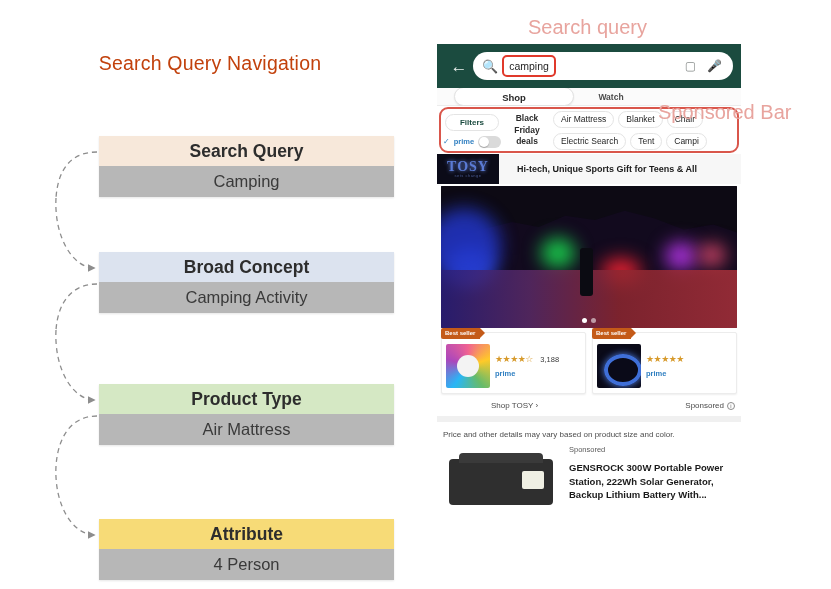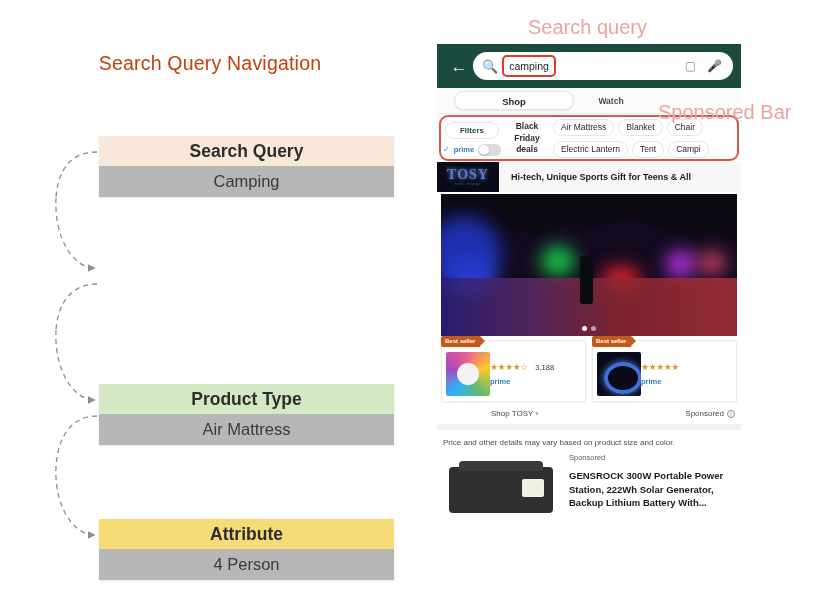--- a/index.html
+++ b/index.html
@@ -65,21 +65,21 @@
     font-size:10.5px; color:#1f1f1f; padding:2px 5px;
     border:2px solid #e0392b; border-radius:5px; margin-left:2px;
     line-height:14px;
   }
   .sb-icon { margin-left:auto; color:#8a8f8d; font-size:12px; }
   #cam-icon { margin-left:auto; }
   #mic-icon { margin-left:11px; margin-right:2px; }
 
   
   #tabs {
-    height:26px; background:#fbfbfb; display:flex; align-items:center;
+    height:18px; background:#fbfbfb; display:flex; align-items:center;
     padding:0 10px; border-bottom:1px solid #ececec;
   }
   #tab-shop {
     width:120px; height:19px; line-height:19px; text-align:center;
     background:#ffffff; border:1px solid #e2e2e2; border-radius:10px;
     font-size:9.5px; font-weight:700; color:#2a2a2a;
     box-shadow:0 1px 2px rgba(0,0,0,.08);
     margin-left:7px;
   }
   #tab-watch {
@@ -135,21 +135,21 @@
   #tosy-logo {
     width:62px; height:30px; background:#0b0b18;
     display:flex; flex-direction:column; align-items:center; justify-content:center;
   }
   #tosy-logo-text {
     font-size:14px; font-weight:800; letter-spacing:1px;
     color:#5b7bd5; text-shadow:0 0 4px #6f8fe8;
     font-family:Liberation Serif, serif; line-height:13px;
   }
   #tosy-logo-sub { font-size:4px; color:#4a5a90; letter-spacing:.5px; }
-  #tosy-tagline { flex:1; padding-left:12px; font-size:9px; color:#1a1a1a; font-weight:600; }
+  #tosy-tagline { flex:1; padding-left:18px; font-size:9px; color:#1a1a1a; font-weight:600; }
 
   
   #hero {
     position:relative; height:142px; margin:2px 4px 0 4px;
     background:#120a1e; overflow:hidden; border-radius:1px;
   }
   .glow { position:absolute; border-radius:50%; filter:blur(9px); }
   #hero-ground {
     position:absolute; left:0; right:0; bottom:0; height:58px;
     background:linear-gradient(90deg,#2b1f7a 0%, #5a2a66 30%, #8e2730 60%, #a8303a 100%);
@@ -166,21 +166,21 @@
     background:#0b0b12; border-radius:3px;
   }
   #hero-dots { position:absolute; left:50%; transform:translateX(-50%); bottom:5px; display:flex; gap:4px; }
   .hero-dot { width:5px; height:5px; border-radius:50%; background:#fff; opacity:.55; }
   .hero-dot.on { opacity:1; }
 
   
   #cards { display:flex; gap:6px; padding:4px 4px 0 4px; }
   .card {
     flex:1; background:#fff; border:1px solid #ececec; border-radius:2px;
-    position:relative; padding:11px 4px 5px 4px; display:flex; 
+    position:relative; padding:11px 4px 5px 4px; display:flex; gap:5px;
     box-shadow:0 1px 2px rgba(0,0,0,.07); min-height:54px;
   }
   .badge {
     position:absolute; left:-1px; top:-5px; height:11px; line-height:11px;
     background:#c45a18; color:#fff; font-size:6px; font-weight:700;
     padding:0 5px 0 4px; border-radius:2px 0 0 2px;
   }
   .badge::after {
     content:""; position:absolute; right:-5px; top:0;
     border-left:5px solid #c45a18; border-top:5.5px solid transparent;
@@ -259,20 +259,24 @@
     <path d="M56,330 C54,368 72,400 95,400" fill="none" stroke="#8d8d8d" stroke-width="1.3" stroke-dasharray="5,4" marker-end="url(#ah)"></path>
     <path d="M97,416 C72,416 58,436 56,466" fill="none" stroke="#8d8d8d" stroke-width="1.3" stroke-dasharray="5,4"></path>
     <path d="M56,466 C54,504 72,535 95,535" fill="none" stroke="#8d8d8d" stroke-width="1.3" stroke-dasharray="5,4" marker-end="url(#ah)"></path>
   </svg>
 
   <div class="node" id="node-0">
     <div class="node-header">Search Query</div>
     <div class="node-body">Camping</div>
   </div>
 
+  <div class="node" id="node-1">
+    <div class="node-header">Broad Concept</div>
+    <div class="node-body">Camping Activity</div>
+  </div>
 
   <div class="node" id="node-2">
     <div class="node-header">Product Type</div>
     <div class="node-body">Air Mattress</div>
   </div>
 
   <div class="node" id="node-3">
     <div class="node-header">Attribute</div>
     <div class="node-body">4 Person</div>
   </div>
@@ -309,21 +313,21 @@
 
     <div id="bf-chip">Black Friday deals</div>
 
     <div id="cat-chips">
       <div class="chip-row">
         <div class="chip">Air Mattress</div>
         <div class="chip">Blanket</div>
         <div class="chip">Chair</div>
       </div>
       <div class="chip-row">
-        <div class="chip">Electric Lantern</div>
+        <div class="chip">Electric Search</div>
         <div class="chip">Tent</div>
         <div class="chip">Campi</div>
       </div>
     </div>
   </div>
 
   <div id="tosy-banner">
     <div id="tosy-logo">
       <div id="tosy-logo-text">TOSY</div>
       <div id="tosy-logo-sub">sets change</div>

